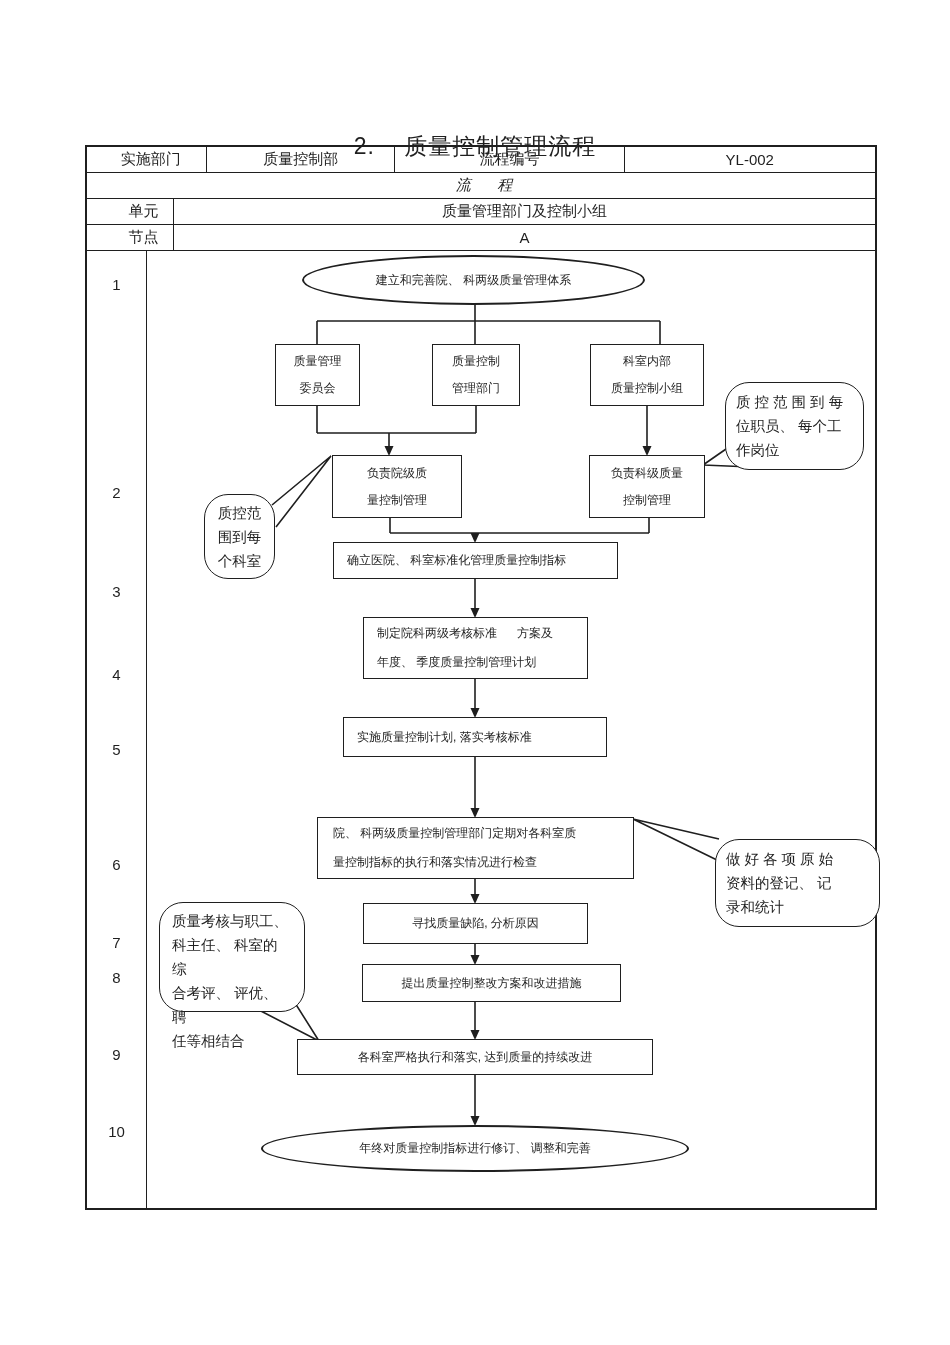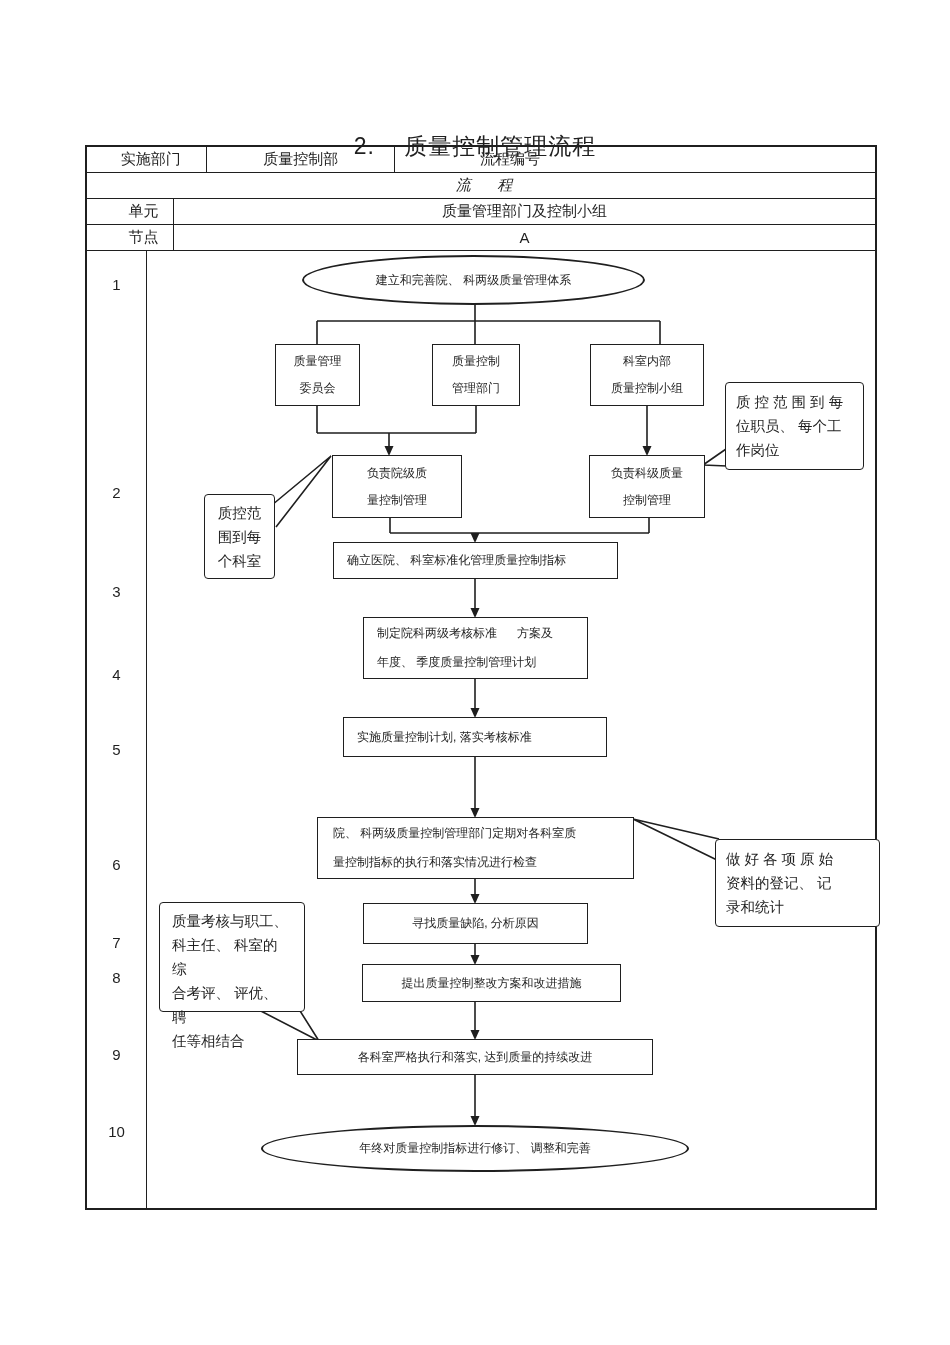--- a/index.html
+++ b/index.html
@@ -34,36 +34,37 @@
   .canvas { position:relative; flex:1; }
   .connectors { position:absolute; left:0; top:0; }
 
   .shape {
     position:absolute; box-sizing:border-box; background:#ffffff;
     border:1.6px solid #1f1f1f; font-size:12px; line-height:27px;
   }
   .cbox { display:flex; align-items:center; justify-content:center; text-align:center; }
   .lbox { display:flex; align-items:center; text-align:left; padding-left:13px; padding-right:4px; line-height:29px; }
   .ellipse { border-radius:50%; border-width:2px; display:flex; align-items:center; justify-content:center; text-align:center; }
-  .callout { border-radius:4px; font-size:14.5px; line-height:24px; padding:7px 10px; box-sizing:border-box; }
+  .callout { border-radius:24px; font-size:14.5px; line-height:24px; padding:7px 10px; box-sizing:border-box; }
   .callout.ctr { text-align:center; }
 </style>
 </head>
 <body>
 
 <div class="page">
 
   <div class="page-title" data-bind="title">2.    质量控制管理流程</div>
 
   <div class="doc-table">
 
     <div class="hrow">
       <div class="cell r1-c1" data-bind="header.impl_dept_label">实施部门</div>
       <div class="cell r1-c2" data-bind="header.impl_dept_value">质量控制部</div>
       <div class="cell r1-c3" data-bind="header.flow_no_label">流程编号</div>
+      <div class="cell r1-c4" data-bind="header.flow_no_value">YL-002</div>
     </div>
 
     <div class="hrow">
       <div class="cell cell-full" data-bind="header.flow_label">流    程</div>
     </div>
 
     <div class="hrow">
       <div class="cell lab" data-bind="header.unit_label">单元</div>
       <div class="cell val" data-bind="header.unit_value">质量管理部门及控制小组</div>
     </div>

